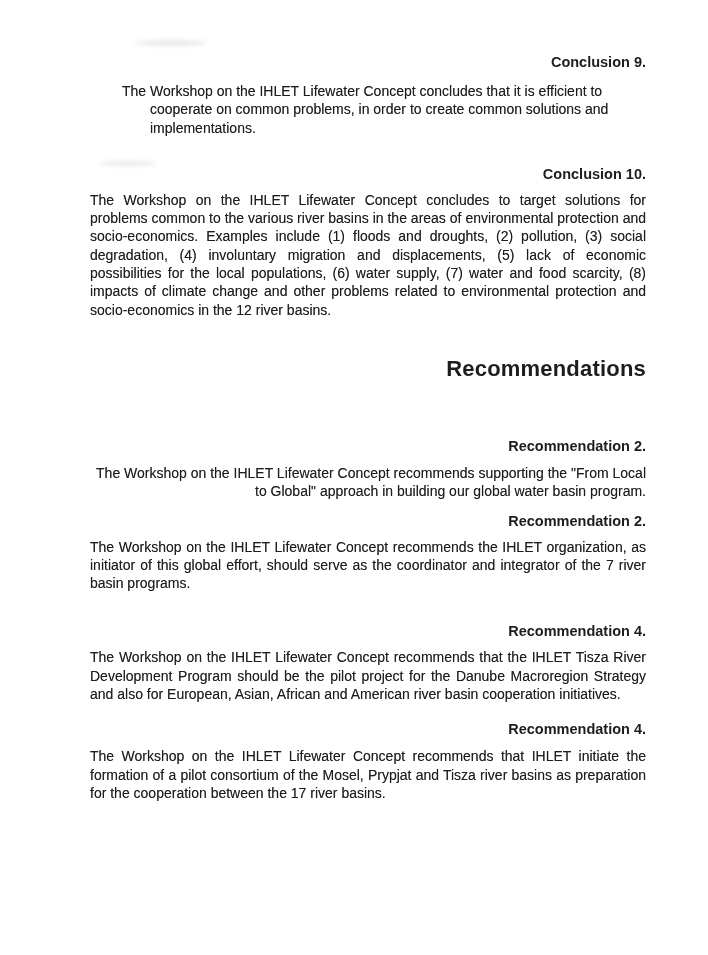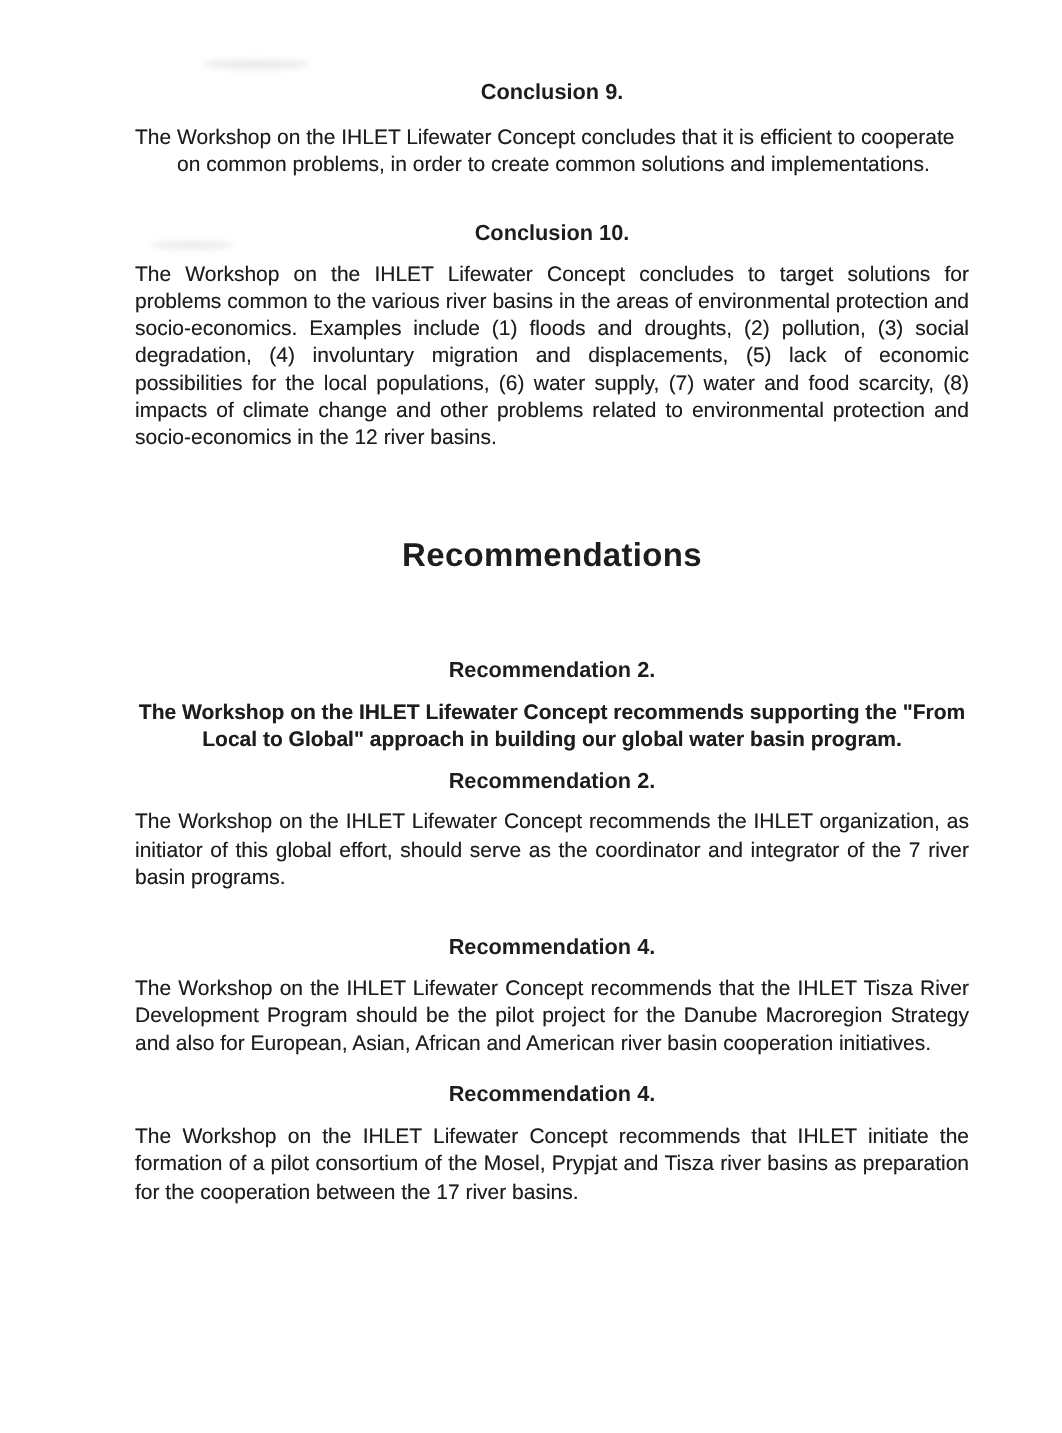--- a/index.html
+++ b/index.html
@@ -33,34 +33,34 @@
     font-size: 14.5px;
     font-weight: bold;
     line-height: 17px;
   }
   .paragraph {
     font-size: 14px;
     line-height: 18.3px;
     text-shadow: 0 0 0.4px rgba(0,0,0,0.45);
   }
   .align-justify { text-align: justify; }
-  .align-left { text-align: center; }
+  .align-left { text-align: right; }
   .align-left-hanging {
     text-align: left;
     padding-left: 28px;
     text-indent: -28px;
   }
   
   .s0  { margin-top: 0; }
-  .s1  { margin-top: 11px; }
+  .s1  { margin-top: 11px; margin-left: 32px; }
   .s2  { margin-top: 29px; }
   .s3  { margin-top: 8px; }
-  .s4  { margin-top: 57px; }
+  .s4  { margin-top: 38px; }
   .s5  { margin-top: 57px; }
-  .s6  { margin-top: 9px; font-weight: bold; }
+  .s6  { margin-top: 9px; }
   .s7  { margin-top: 12px; }
   .s8  { margin-top: 8px; }
   .s9  { margin-top: 31px; }
   .s10 { margin-top: 8px; }
   .s11 { margin-top: 18px; }
   .s12 { margin-top: 9px; }
   
   .smudge {
     position: absolute;
     background: #d7d7d7;

